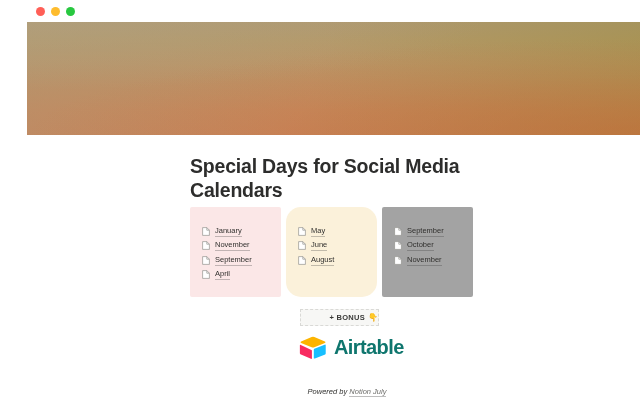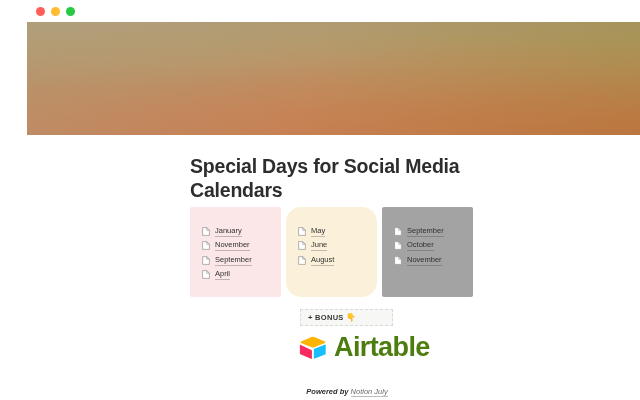--- a/index.html
+++ b/index.html
@@ -137,27 +137,27 @@
     height: 9px;
     flex: 0 0 8px;
     display: block;
   }
 
   
   .bonus {
     position: absolute;
     top: 174px;
     left: 273px;
-    width: 93px;
+    width: 79px;
     height: 17px;
     background: #f7f7f5;
     border: 0.5px dashed #d9d9d6;
     display: flex;
     align-items: center;
-    justify-content: flex-start;
+    justify-content: flex-end;
     padding-left: 7px;
     gap: 3px;
   }
   .bonus-text {
     font-size: 7.5px;
     font-weight: bold;
     color: #3a3a38;
     letter-spacing: 0.3px;
   }
   .bonus-emoji {
@@ -173,41 +173,41 @@
     display: flex;
     align-items: center;
     gap: 7px;
   }
   .at-mark {
     width: 28px;
     height: 23px;
     display: block;
   }
   .at-word {
-    font-size: 27px;
+    font-size: 20px;
     font-weight: bold;
-    color: #4d7c0f;
+    color: #0f766e;
     letter-spacing: -0.6px;
     line-height: 23px;
   }
 
   
   .footer {
     position: absolute;
     top: 252px;
     left: 0;
     width: 640px;
     text-align: center;
     font-size: 7.5px;
     font-style: italic;
     color: #6c6c69;
   }
   .footer b {
     color: #2f2f2d;
-    font-weight: bold;
+    font-weight: normal;
   }
   .footer .pn {
     border-bottom: 0.5px solid rgba(90,90,90,0.4);
   }
 </style>
 </head>
 <body>
 
 <div class="window">
 

